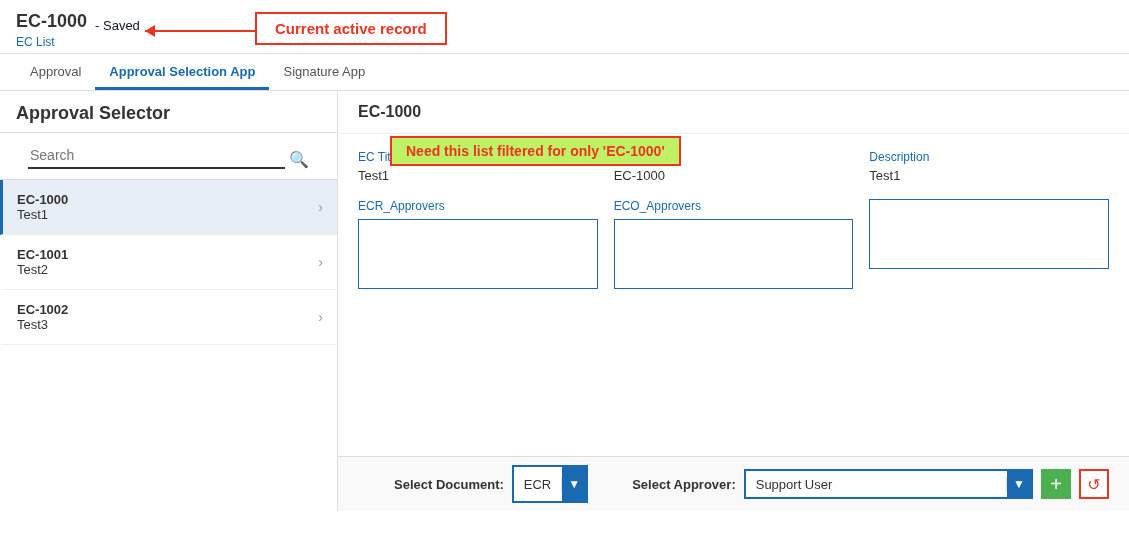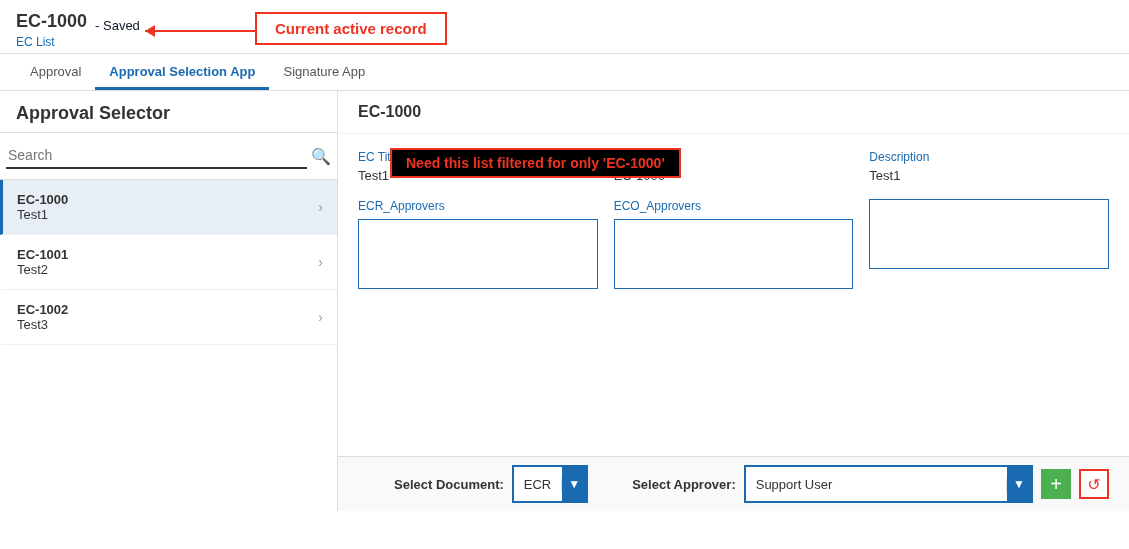--- a/index.html
+++ b/index.html
@@ -40,45 +40,45 @@
       left: 0;
       top: -5px;
       border-top: 6px solid transparent;
       border-bottom: 6px solid transparent;
       border-right: 10px solid #e32;
     }
 
     
     .annotation-box2 {
       position: absolute;
-      top: 148px;
+      top: 136px;
       left: 390px;
       border: 2px solid #e32;
       color: #e32;
       font-weight: 700;
       font-size: 14px;
       padding: 5px 14px;
-      background: #000000;
+      background: #bef264;
       z-index: 10;
     }
 
     
     .tabs { display: flex; align-items: flex-end; padding: 0 16px; border-bottom: 1px solid #ddd; margin-top: 2px; }
     .tab { padding: 8px 14px; font-size: 13px; cursor: pointer; color: #555; border-bottom: 3px solid transparent; }
     .tab.active { color: #1a6ab1; border-bottom: 3px solid #1a6ab1; font-weight: 600; }
 
     
     .main-layout { display: flex; height: 420px; }
 
     
     .left-panel { width: 338px; border-right: 1px solid #ddd; display: flex; flex-direction: column; }
     .left-panel-header { padding: 12px 16px 8px 16px; font-size: 18px; font-weight: 600; border-bottom: 1px solid #ddd; }
 
     
-    .search-container { padding: 10px 6px; border-bottom: 1px solid #ddd; display: flex; align-items: center; gap: 4px; }
+    .search-container { padding: 10px 28px; border-bottom: 1px solid #ddd; display: flex; align-items: flex-end; gap: 4px; }
     .search-input {
       border: none;
       border-bottom: 2px solid #333;
       outline: none;
       font-size: 14px;
       flex: 1;
       padding: 4px 2px;
       color: #333;
     }
     .search-icon { color: #555; font-size: 16px; cursor: pointer; }
@@ -155,21 +155,21 @@
       padding: 0 6px;
       font-size: 12px;
     }
 
     .approver-select-btn {
       display: flex;
       align-items: center;
       border: 2px solid #1a6ab1;
       background: #fff;
       cursor: pointer;
-      height: 38px;
+      height: 30px;
       flex: 1;
       max-width: 300px;
     }
     .approver-select-value {
       flex: 1;
       padding: 0 10px;
       font-size: 13px;
       color: #333;
       border-right: 1px solid #ddd;
     }

